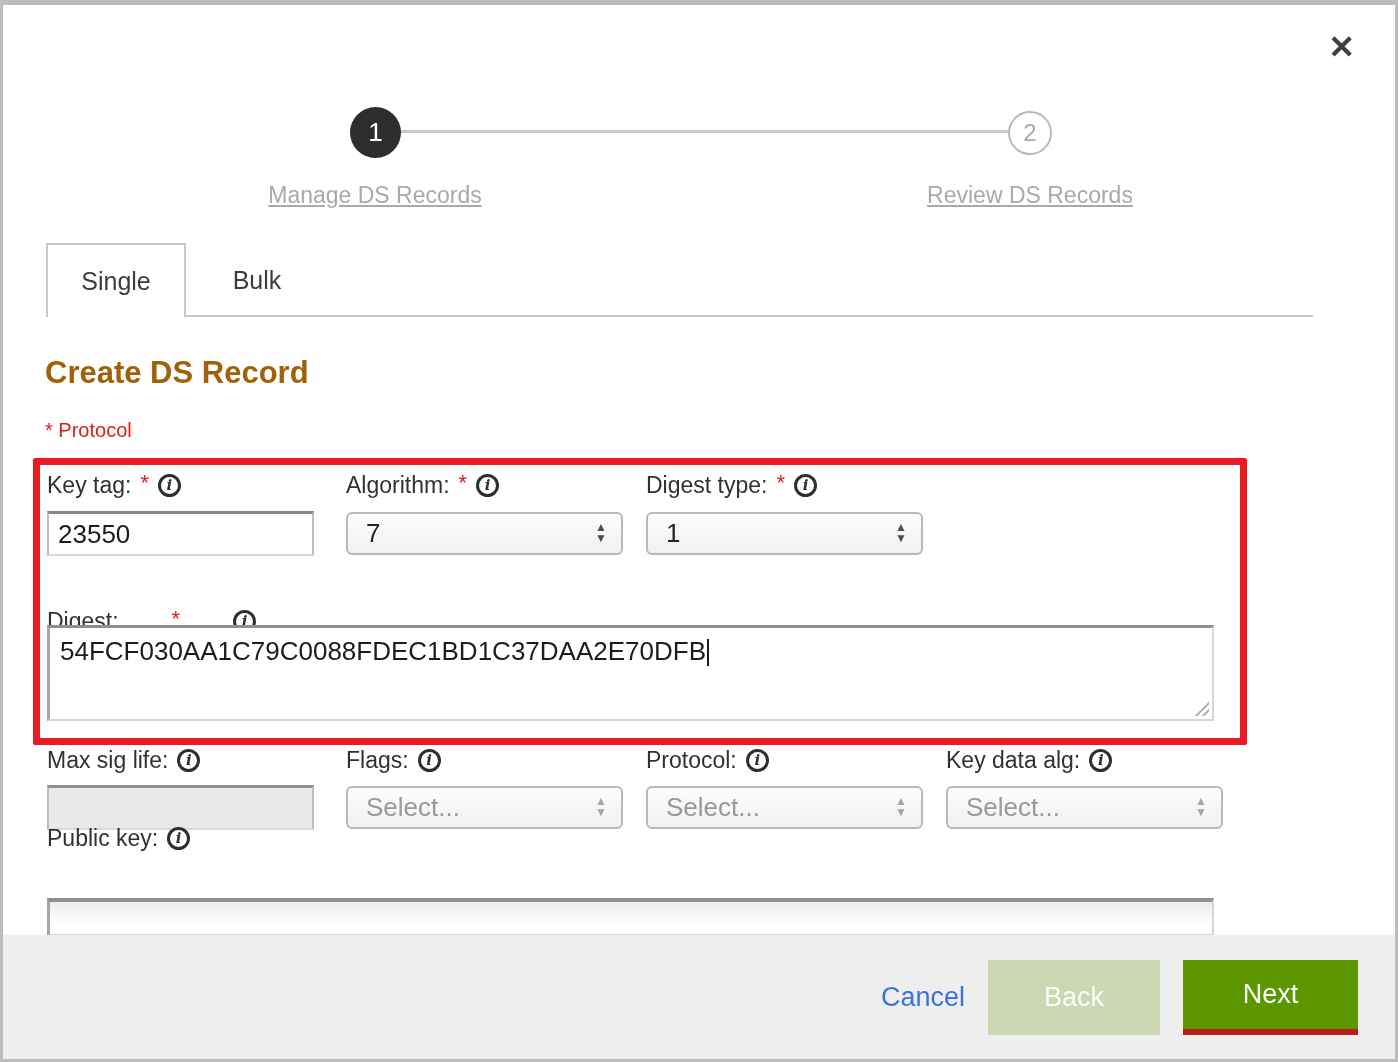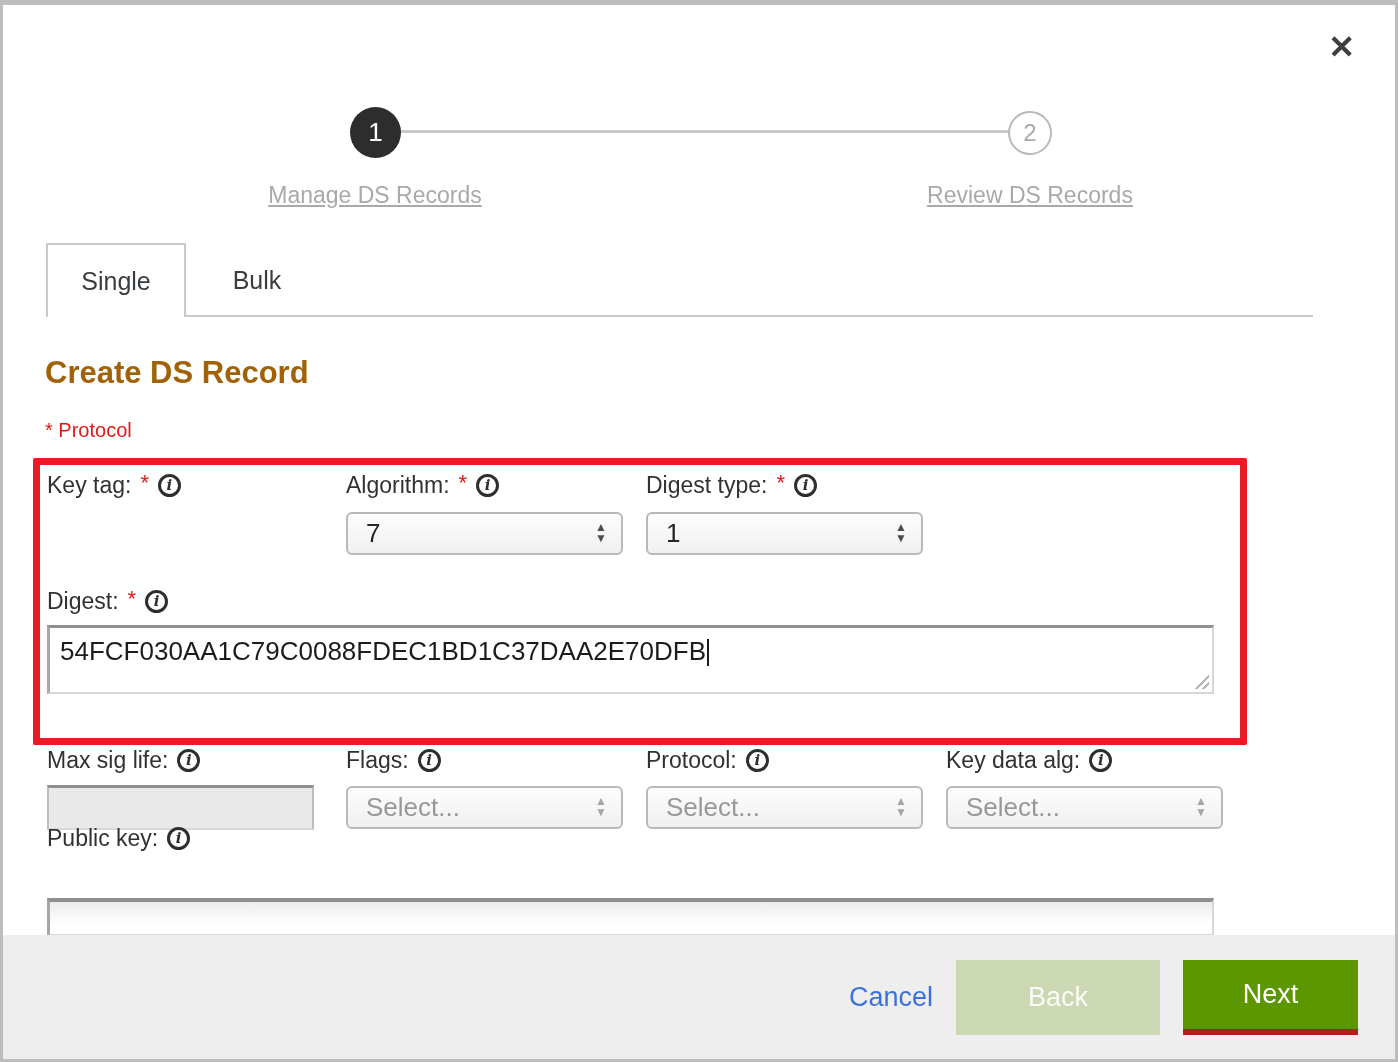--- a/index.html
+++ b/index.html
@@ -55,36 +55,36 @@
   .select.placeholder .val{color:#96989b;}
   .arrows{display:flex;flex-direction:column;align-items:center;line-height:9px;}
   .arrows span{font-size:12px;color:#4d4d4d;height:11px;}
   .select.placeholder .arrows span{color:#a5a5a5;}
   
   .tarea{
     position:absolute;left:44px;width:1167px;background:#ffffff;z-index:3;
     border:2px solid #d6d6d6;border-top:3px solid #8f8f8f;border-left:3px solid #a6a6a6;
     font-size:26px;color:#1c1c1c;padding:8px 10px;overflow:hidden;
   }
-  .tarea.digest{top:620px;height:69px;}
+  .tarea.digest{top:620px;height:96px;}
   .tarea.pubkey{top:893px;height:38px;border-top-width:4px;background:linear-gradient(180deg,#ececec 0%,#ffffff 70%);}
   .caret{display:inline-block;width:2px;height:27px;background:#1c1c1c;vertical-align:text-bottom;margin-left:1px;}
   .resize-handle{
     position:absolute;right:3px;bottom:3px;width:17px;height:17px;
     background:repeating-linear-gradient(-45deg,transparent 0 3px,#b5b5b5 3px 5px);
     clip-path:polygon(100% 0,100% 100%,0 100%);
   }
   
   .footer{
     position:absolute;left:0;bottom:0;width:1398px;height:124px;background:#eeeeee;
     display:flex;align-items:center;justify-content:flex-end;gap:23px;padding-right:43px;z-index:5;
   }
   .cancel-link{font-size:27px;color:#3b72dd;text-decoration:none;cursor:pointer;margin-right:0px;}
   .btn{border:none;font-size:27px;cursor:pointer;display:flex;align-items:center;justify-content:center;}
-  .btn.back{width:204px;height:75px;background:#ccd8b3;color:#fbfcf6;}
+  .btn.back{width:172px;height:75px;background:#ccd8b3;color:#fbfcf6;}
   .btn.next{width:175px;height:75px;background:#5c9700;border-bottom:6px solid #b91c1c;color:#ffffff;}
 </style>
 </head>
 <body>
 
 <div class="modal">
 
   <button class="close-btn">✕</button>
 
   <div class="step-line"></div>
@@ -117,36 +117,37 @@
       </span>
   </div>
   <div class="field-label" style="left:643px;top:467px;">
     <span>Digest type:</span>
     <span class="req">*</span>
     <span class="info">
         <span>i</span>
       </span>
   </div>
 
+  <input class="txt" style="left: 44px; top: 506px;" value="23550">
   <div class="select" style="left:343px;top:507px;">
     <span class="val">7</span>
     <span class="arrows">
       <span>▲</span>
       <span>▼</span>
     </span>
   </div>
   <div class="select" style="left:643px;top:507px;">
     <span class="val">1</span>
     <span class="arrows">
       <span>▲</span>
       <span>▼</span>
     </span>
   </div>
 
-  <div class="field-label" style="left:44px;top:583px;">
+  <div class="field-label" style="left:44px;top:603px;gap:44px;">
     <span>Digest:</span>
     <span class="req">*</span>
     <span class="info">
         <span>i</span>
       </span>
   </div>
   <div class="tarea digest">
     <span>54FCF030AA1C79C0088FDEC1BD1C37DAA2E70DFB</span><span class="caret"></span>
     <span class="resize-handle"></span>
   </div>

